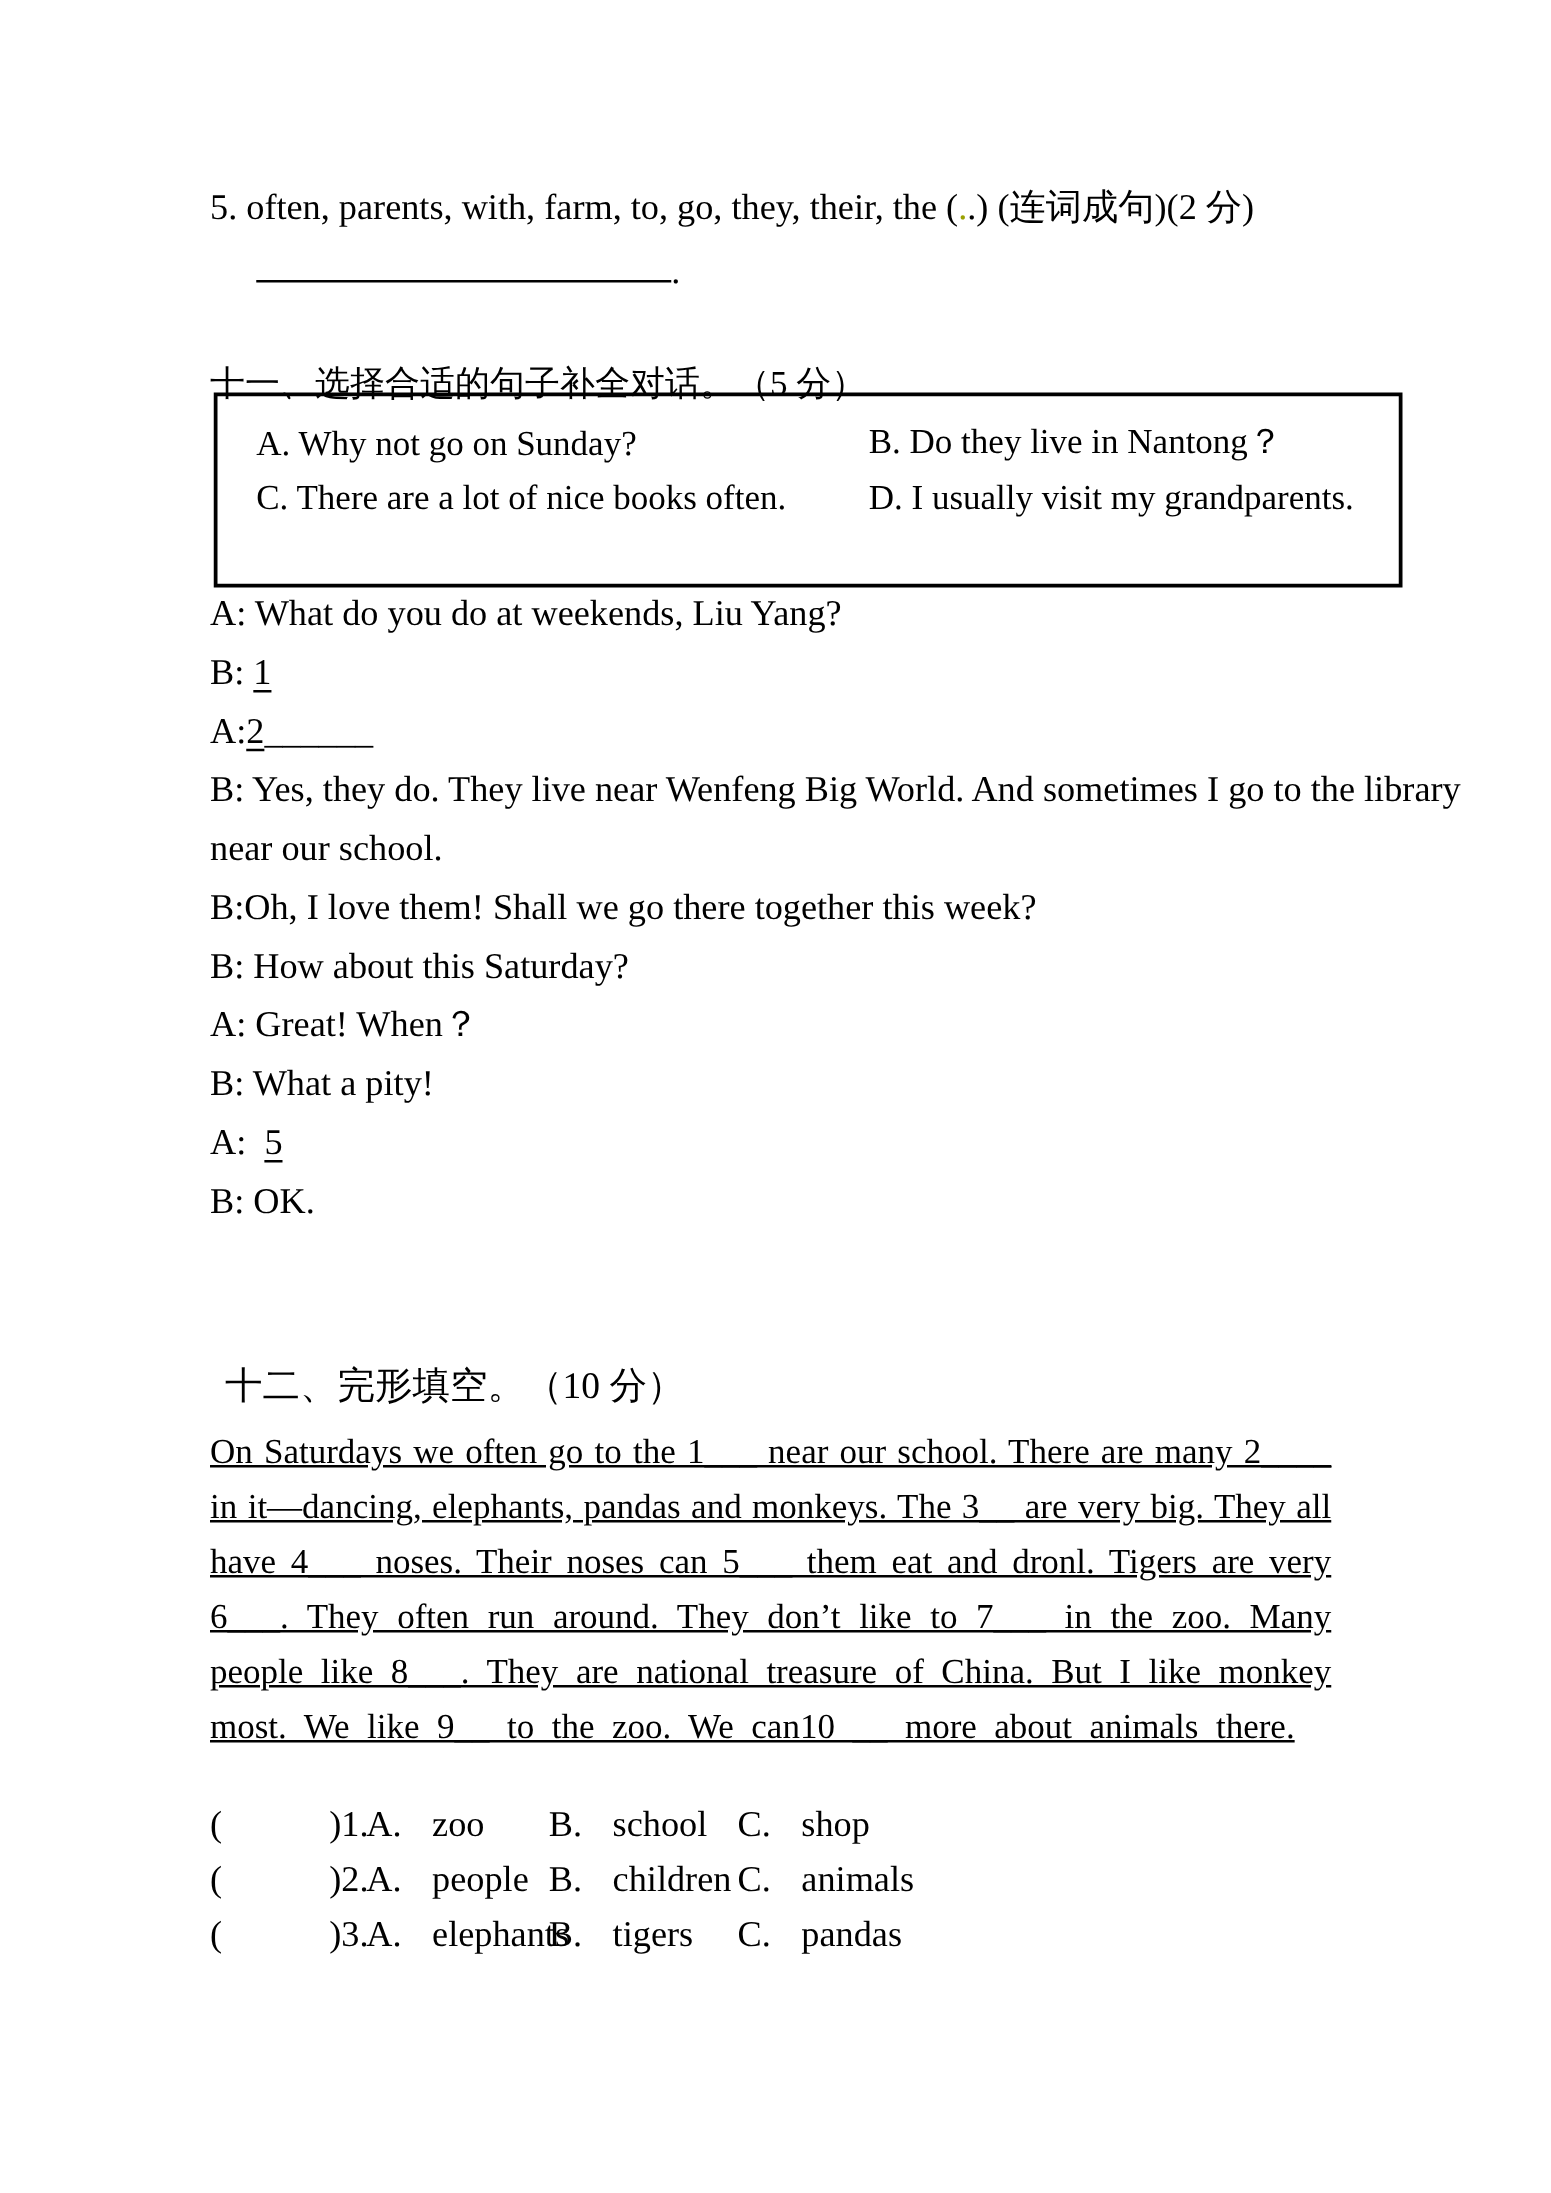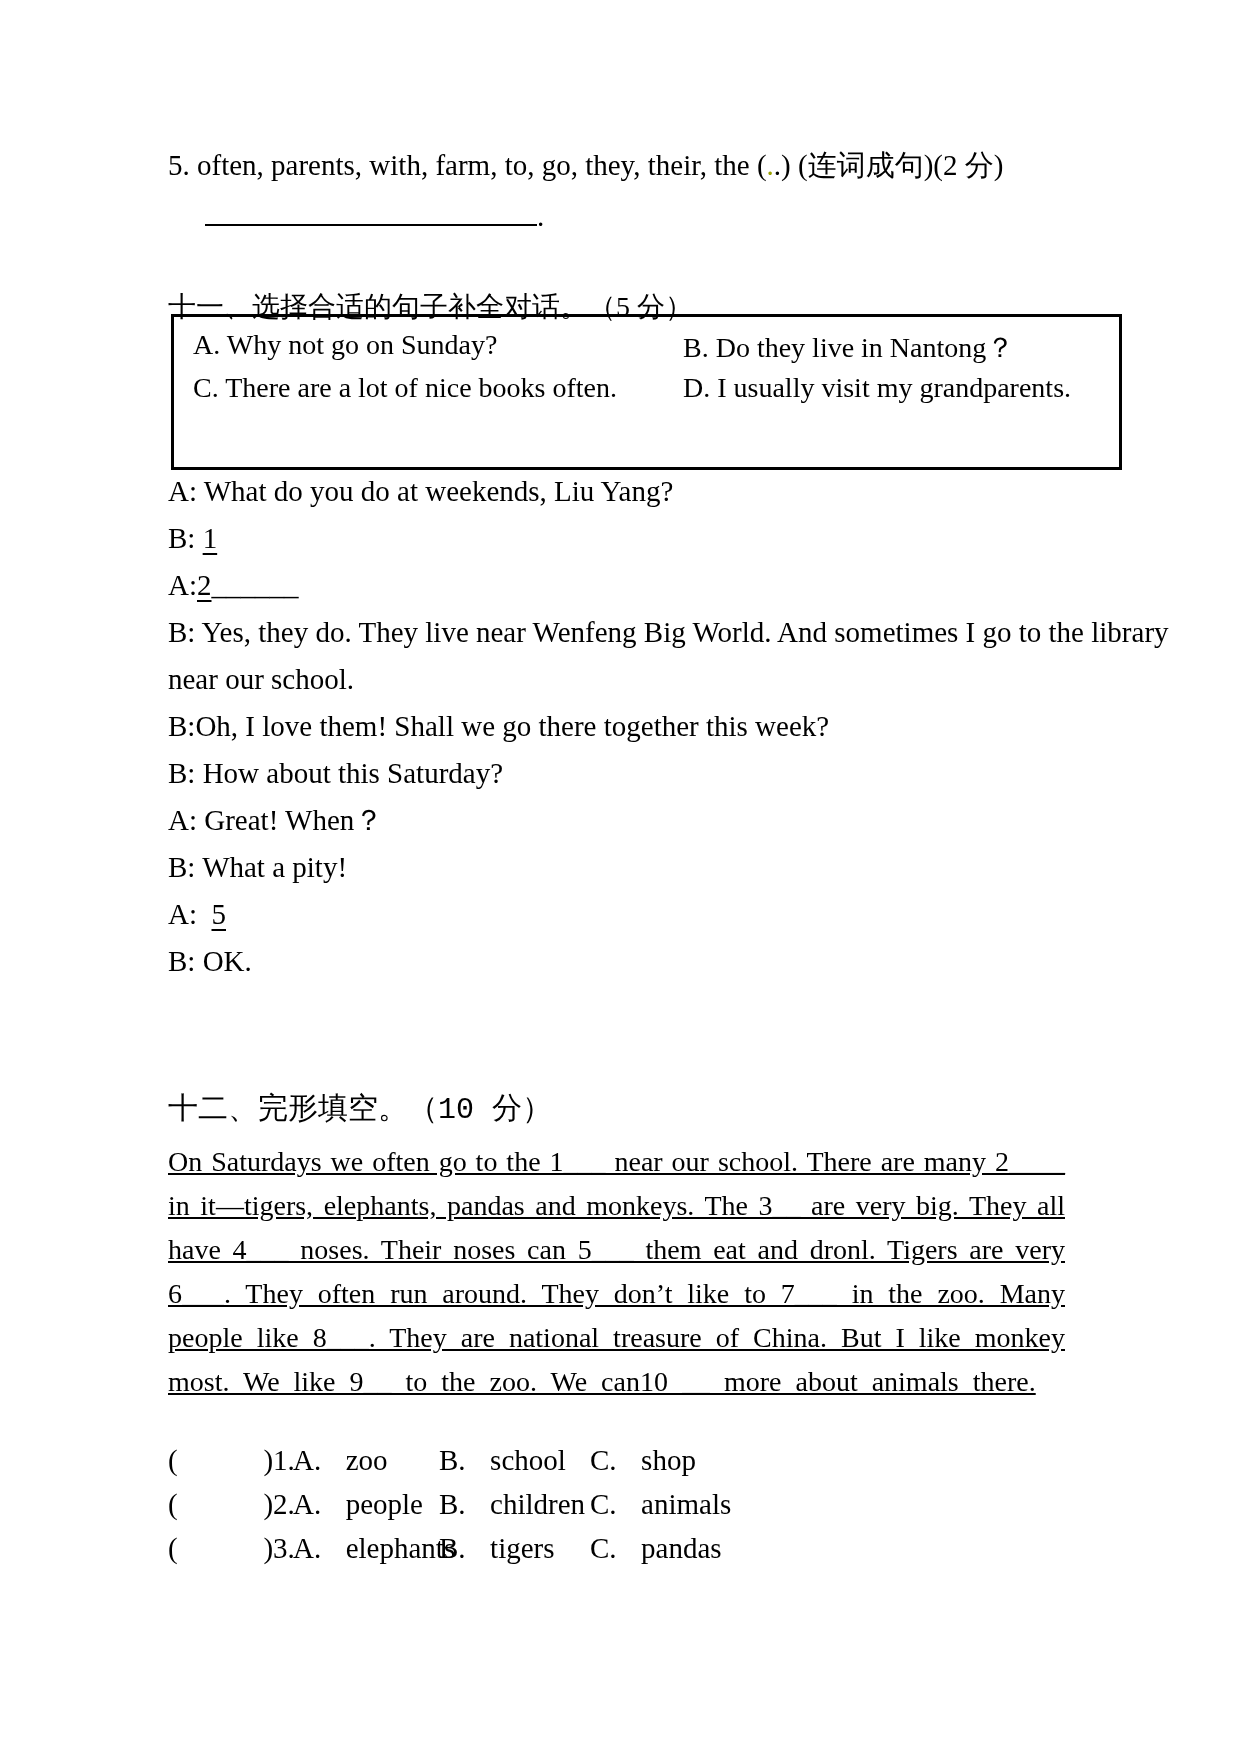--- a/index.html
+++ b/index.html
@@ -11,26 +11,26 @@
   #item5 { position:absolute; left:168px; top:146px; font-size:29px; white-space:pre; }
   .olive { color:#9aa000; }
   #answer-line { position:absolute; left:205px; top:192px; font-size:29px; }
   #answer-line .blank { display:inline-block; width:332px; height:32px; border-bottom:2px solid #000; vertical-align:baseline; }
   #sec11 { position:absolute; left:168px; top:240px; font-size:28px;margin-top:48px; }
   #choice-box {
     position:absolute; left:171px; top:314px; width:951px; height:156px;
     border:3px solid #000; box-sizing:border-box; font-size:28px;
     padding:12px 0 0 19px;
   }
-  .box-row { display:flex; height:43px; align-items:flex-start; white-space:pre; }
+  .box-row { display:flex; height:43px; align-items:flex-end; white-space:pre;margin-left:12px; }
   .box-cell-left { width:490px; }
   #dialogue { position:absolute; left:168px; top:468px; width:1060px; font-size:29px; }
   .dline { height:47px; line-height:47px; white-space:pre; }
   .ul { text-decoration:underline; text-underline-offset:5px; text-decoration-thickness:2px; }
-  #sec12 { position:absolute; left:168px; top:1088px; font-size:30px;font-family:Liberation Mono, monospace; }
+  #sec12 { position:absolute; left:180px; top:1088px; font-size:30px; }
   #cloze { position:absolute; left:168px; top:1140px; width:897px; font-size:28px; }
   .cloze-line { height:44px; line-height:44px; text-align:justify; text-align-last:justify;text-decoration:underline; }
   .cloze-line.last { text-align:left; text-align-last:left; word-spacing:7px; white-space:pre; }
   #questions { position:absolute; left:168px; top:1438px; font-size:29px; word-spacing:5px; }
   .q-row { display:flex; height:44px; line-height:44px; white-space:pre; }
   .q-c1 { width:125px; }
   .q-c2 { width:146px; }
   .q-c3 { width:151px; }
 </style>
 </head>
@@ -68,21 +68,21 @@
     <div class="dline"><span>A: Great! When？</span></div>
     <div class="dline"><span>B: What a pity!</span></div>
     <div class="dline"><span>A: &nbsp;</span><span class="ul">5</span></div>
     <div class="dline"><span>B: OK.</span></div>
   </div>
 
   <div id="sec12">十二、完形填空。（10 分）</div>
 
   <div id="cloze">
     <div class="cloze-line">On Saturdays we often go to the 1___ near our school. There are many 2____</div>
-    <div class="cloze-line">in it—tigers, elephants, pandas and monkeys. The 3__ are very big. They all</div>
+    <div class="cloze-line">in it—dancing, elephants, pandas and monkeys. The 3__ are very big. They all</div>
     <div class="cloze-line">have 4___ noses. Their noses can 5___ them eat and dronl. Tigers are very</div>
     <div class="cloze-line">6___. They often run around. They don’t like to 7___ in the zoo. Many</div>
     <div class="cloze-line">people like 8___. They are national treasure of China. But I like monkey</div>
     <div class="cloze-line last">most. We like 9__ to the zoo. We can10 __ more about animals there.</div>
   </div>
 
   <div id="questions">
     <div class="q-row">
       <span class="q-c1">(&nbsp;&nbsp;&nbsp;&nbsp;&nbsp;&nbsp;&nbsp;)1.</span>
       <span class="q-c2">A.&nbsp; zoo</span>

